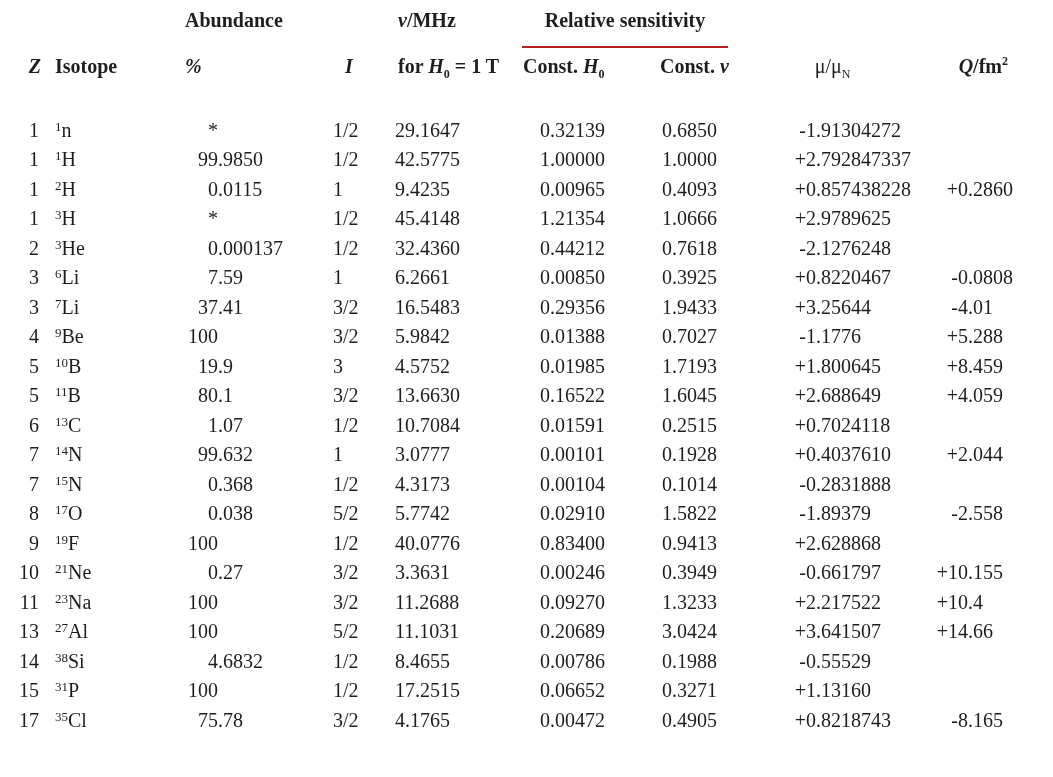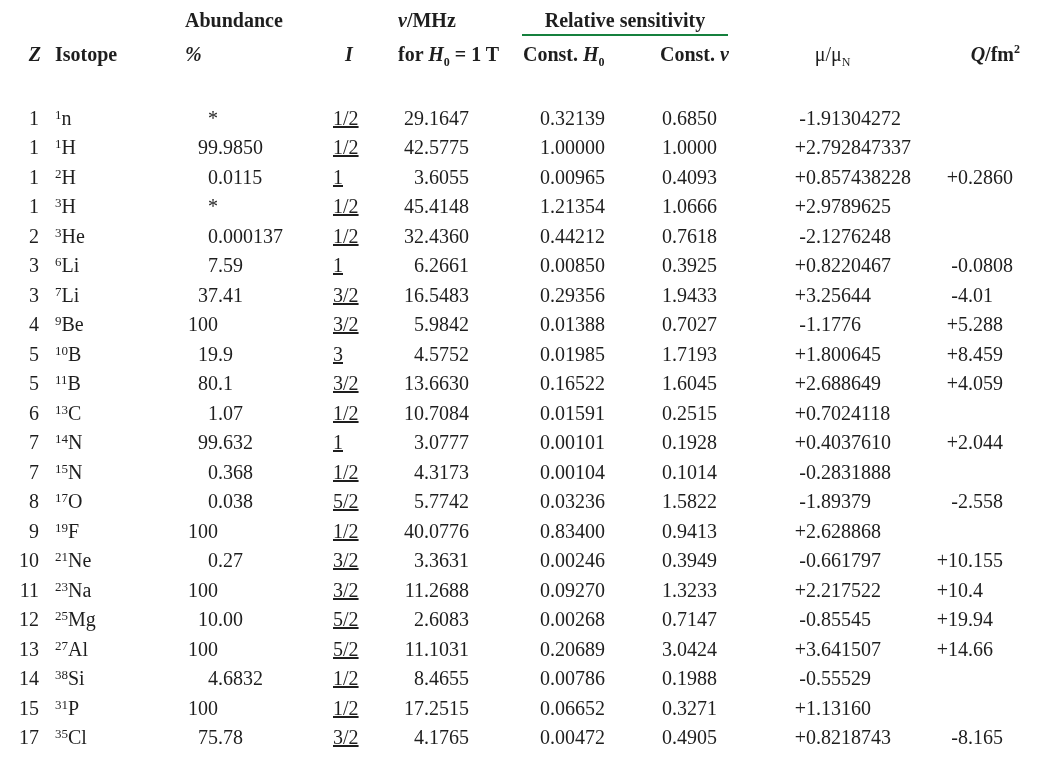--- a/index.html
+++ b/index.html
@@ -36,33 +36,33 @@
 
   
   th.h-z    { text-align: right; padding-right: 14px; }
   th.h-iso  { text-align: left; }
   th.h-ab   { text-align: left; padding-right: 22px; }
   th.h-spin { padding-left: 20px; }
   th.h-freq { padding-left: 3px; }
   th.h-rel  { text-align: center; }
   th.h-rel .rule {
     margin-left: 2px; margin-right: 32px;
-    border-bottom: 2px solid #15803d;
-    padding-bottom: 0px;
+    border-bottom: 2px solid #b91c1c;
+    padding-bottom: 12px;
   }
   th.h-sh   { padding-left: 3px; }
   th.h-sn   { padding-left: 20px; margin-top: 24px; }
   th.h-mu   { text-align: center; font-weight: normal; }
-  th.h-q    { text-align: right; padding-right: 33px; margin-top: 44px; }
+  th.h-q    { text-align: right; padding-right: 45px; margin-top: 44px; }
 
   
   td.c-z    { text-align: right; padding-right: 16px; }
   td.c-iso  { text-align: left; }
-  td.c-spin { padding-left: 8px; text-decoration: underline; }
-  td.c-freq { text-align: right; padding-right: 51px; }
+  td.c-spin { padding-left: 8px; }
+  td.c-freq { text-align: left; padding-right: 51px; }
   td.c-sh   { padding-left: 20px; }
   td.c-sn   { padding-left: 22px; }
   .ip { display: inline-block; text-align: right; }
   .fp { display: inline-block; text-align: left; }
   td.c-ab .ip { width: 33px; }
   td.c-mu .ip { width: 56px; }
   td.c-q  .ip { width: 63px; }
 </style>
 </head>
 <body>
@@ -129,21 +129,21 @@
           <td class="c-sh">1.00000</td>
           <td class="c-sn">1.0000</td>
           <td class="c-mu"><span class="ip">+2</span><span class="fp">.792847337</span></td>
           <td class="c-q"><span class="ip"></span><span class="fp"></span></td>
         </tr>
         <tr>
           <td class="c-z">1</td>
           <td class="c-iso"><span class="msup">2</span><span>H</span></td>
           <td class="c-ab"><span class="ip">0</span><span class="fp">.0115</span></td>
           <td class="c-spin">1</td>
-          <td class="c-freq">3.6055</td>
+          <td class="c-freq">9.4235</td>
           <td class="c-sh">0.00965</td>
           <td class="c-sn">0.4093</td>
           <td class="c-mu"><span class="ip">+0</span><span class="fp">.857438228</span></td>
           <td class="c-q"><span class="ip">+0</span><span class="fp">.2860</span></td>
         </tr>
         <tr>
           <td class="c-z">1</td>
           <td class="c-iso"><span class="msup">3</span><span>H</span></td>
           <td class="c-ab"><span class="ip">*</span><span class="fp"></span></td>
           <td class="c-spin">1/2</td>
@@ -251,21 +251,21 @@
           <td class="c-sn">0.1014</td>
           <td class="c-mu"><span class="ip">-0</span><span class="fp">.2831888</span></td>
           <td class="c-q"><span class="ip"></span><span class="fp"></span></td>
         </tr>
         <tr>
           <td class="c-z">8</td>
           <td class="c-iso"><span class="msup">17</span><span>O</span></td>
           <td class="c-ab"><span class="ip">0</span><span class="fp">.038</span></td>
           <td class="c-spin">5/2</td>
           <td class="c-freq">5.7742</td>
-          <td class="c-sh">0.03236</td>
+          <td class="c-sh">0.02910</td>
           <td class="c-sn">1.5822</td>
           <td class="c-mu"><span class="ip">-1</span><span class="fp">.89379</span></td>
           <td class="c-q"><span class="ip">-2</span><span class="fp">.558</span></td>
         </tr>
         <tr>
           <td class="c-z">9</td>
           <td class="c-iso"><span class="msup">19</span><span>F</span></td>
           <td class="c-ab"><span class="ip">100</span><span class="fp"></span></td>
           <td class="c-spin">1/2</td>
           <td class="c-freq">40.0776</td>
@@ -288,31 +288,20 @@
         <tr>
           <td class="c-z">11</td>
           <td class="c-iso"><span class="msup">23</span><span>Na</span></td>
           <td class="c-ab"><span class="ip">100</span><span class="fp"></span></td>
           <td class="c-spin">3/2</td>
           <td class="c-freq">11.2688</td>
           <td class="c-sh">0.09270</td>
           <td class="c-sn">1.3233</td>
           <td class="c-mu"><span class="ip">+2</span><span class="fp">.217522</span></td>
           <td class="c-q"><span class="ip">+10</span><span class="fp">.4</span></td>
-        </tr>
-        <tr>
-          <td class="c-z">12</td>
-          <td class="c-iso"><span class="msup">25</span><span>Mg</span></td>
-          <td class="c-ab"><span class="ip">10</span><span class="fp">.00</span></td>
-          <td class="c-spin">5/2</td>
-          <td class="c-freq">2.6083</td>
-          <td class="c-sh">0.00268</td>
-          <td class="c-sn">0.7147</td>
-          <td class="c-mu"><span class="ip">-0</span><span class="fp">.85545</span></td>
-          <td class="c-q"><span class="ip">+19</span><span class="fp">.94</span></td>
         </tr>
         <tr>
           <td class="c-z">13</td>
           <td class="c-iso"><span class="msup">27</span><span>Al</span></td>
           <td class="c-ab"><span class="ip">100</span><span class="fp"></span></td>
           <td class="c-spin">5/2</td>
           <td class="c-freq">11.1031</td>
           <td class="c-sh">0.20689</td>
           <td class="c-sn">3.0424</td>
           <td class="c-mu"><span class="ip">+3</span><span class="fp">.641507</span></td>

